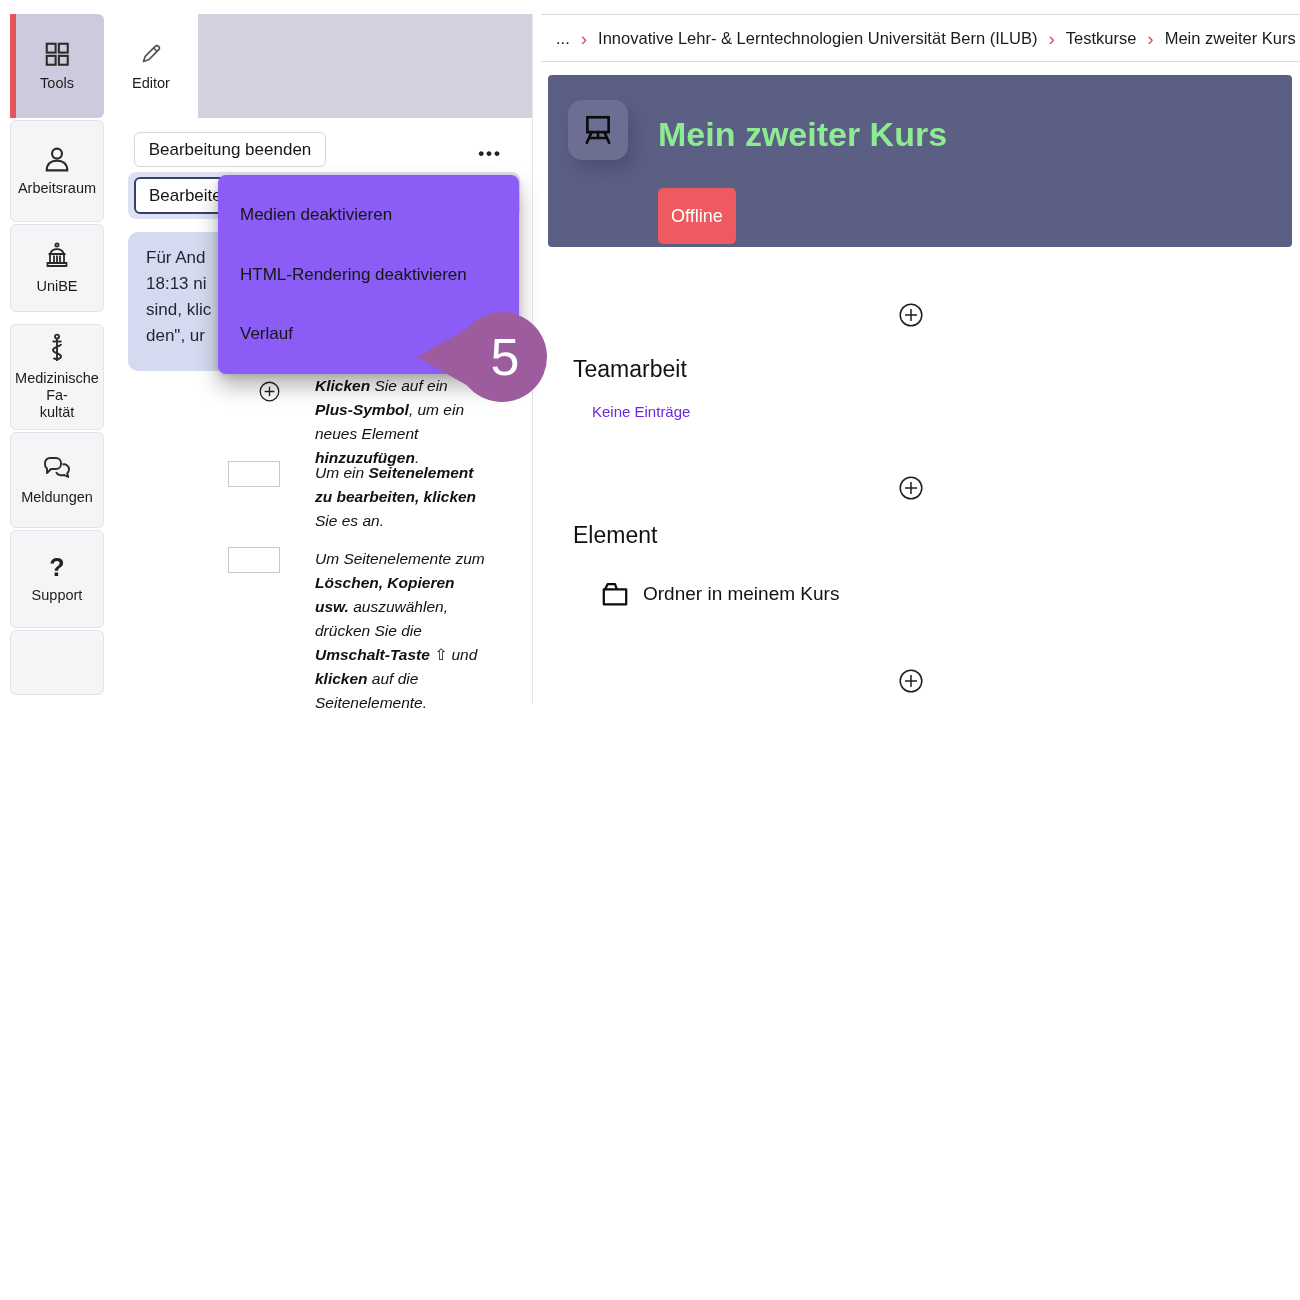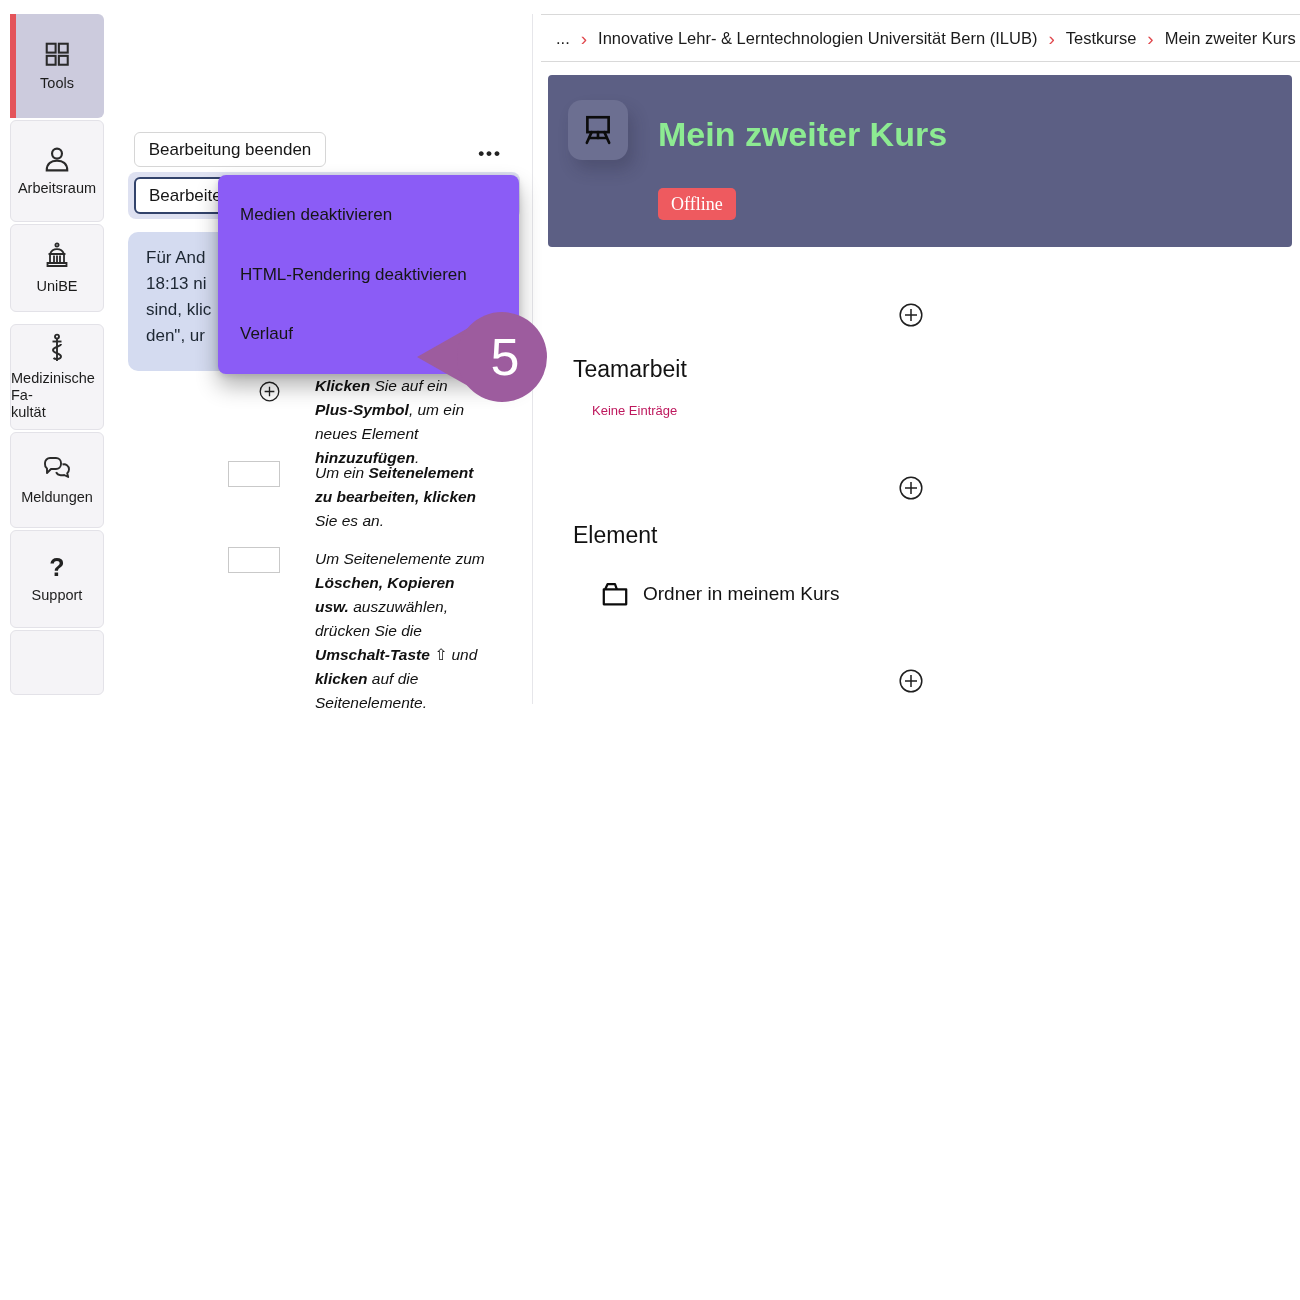--- a/index.html
+++ b/index.html
@@ -6,21 +6,21 @@
   body{
     width:1300px;height:1300px;position:relative;background:#ffffff;
     font-family:"Liberation Sans","DejaVu Sans",sans-serif;color:#161616;
     overflow:hidden;
   }
   svg{display:block}
   
   .rail-cell{position:absolute;left:10px;width:94px;box-sizing:border-box;
     background:#f5f4f7;border:1px solid #e3e2e8;border-radius:6px;
     display:flex;flex-direction:column;align-items:center;justify-content:center;gap:7px;}
-  .rail-cell .lbl{font-size:14.5px;line-height:17px;color:#1c1c1c;white-space:pre-line;}
+  .rail-cell .lbl{font-size:14.5px;line-height:17px;text-align:center;color:#1c1c1c;white-space:pre-line;}
   .cell-tools{top:14px;height:104px;background:#cccbdd;border:none;border-radius:0 6px 6px 0;}
   .cell-tools .stripe{position:absolute;left:0;top:0;bottom:0;width:6px;background:#e4545a;}
   .cell-arbeitsraum{top:120px;height:102px;}
   .cell-unibe{top:224px;height:88px;}
   .cell-medfak{top:324px;height:106px;}
   .cell-meldungen{top:432px;height:96px;}
   .cell-support{top:530px;height:98px;}
   .cell-empty{top:630px;height:65px;}
   .qmark{font-size:25px;font-weight:600;color:#222;line-height:26px;}
   
@@ -61,27 +61,27 @@
   
   .right{position:absolute;left:541px;top:14px;width:759px;height:720px;}
   .crumbbar{position:absolute;left:0;top:0;width:100%;height:48px;box-sizing:border-box;
     border-top:1px solid #d9d9d9;border-bottom:1px solid #d9d9d9;background:#fff;
     display:flex;align-items:center;padding-left:15px;font-size:16.5px;color:#1b1b1b;}
   .crumbbar .chev{color:#e0484d;font-size:19px;margin:0 11px;line-height:1;}
   .banner{position:absolute;left:7px;top:61px;width:744px;height:172px;background:#5c5f84;border-radius:4px;}
   .tile{position:absolute;left:20px;top:25px;width:60px;height:60px;background:#6c6f91;border-radius:14px;
     box-shadow:6px 10px 16px rgba(30,30,50,.22);display:flex;align-items:center;justify-content:center;}
   .course-title{position:absolute;left:110px;top:40px;font-size:34px;font-weight:700;color:#8deb92;}
-  .badge-offline{position:absolute;left:110px;top:113px;height:32px;padding:0 13px;background:#ee5a5f;
-    border-radius:5px;color:#fff;font-size:18px;display:flex;align-items:center;font-family:Liberation Serif, serif;}
+  .badge-offline{position:absolute;left:110px;top:113px;height:32px;padding:12px 13px;background:#ee5a5f;
+    border-radius:5px;color:#fff;font-size:18px;display:flex;align-items:center;}
   .addbtn{position:absolute;left:357px;width:26px;height:26px;cursor:pointer;}
   .add1{top:288px;} .add2{top:461px;} .add3{top:654px;}
   .sec-title{position:absolute;left:32px;font-size:23px;color:#121212;}
   .t1{top:342px;} .t2{top:508px;}
-  .empty-text{position:absolute;left:51px;top:389px;font-size:13px;color:#be185d;}
+  .empty-text{position:absolute;left:51px;top:389px;font-size:15px;color:#6d28d9;}
   .folder-row{position:absolute;left:59px;top:566px;display:flex;align-items:center;gap:13px;}
   .folder-row .lbl{font-size:19px;color:#121212;}
 </style>
 </head>
 <body>
 
 <div class="rail-cell cell-tools">
   <div class="stripe"></div>
   <span>
     <svg width="28" height="28" viewBox="0 0 30 30" fill="none" stroke="#2a2a2a" stroke-width="2.2">
@@ -142,20 +142,31 @@
 </div>
 
 <div class="rail-cell cell-support">
   <span class="qmark">?</span>
   <span class="lbl">Support</span>
 </div>
 
 <div class="rail-cell cell-empty"></div>
 
 <div class="pane">
+  <div class="tabbar">
+    <div class="tab-editor">
+      <span>
+        <svg width="26" height="26" viewBox="0 0 26 26" fill="none" stroke="#555" stroke-width="1.7" stroke-linejoin="round">
+          <path d="M5.5 20.5 L7.2 15.4 L17.2 5.4 a2.4 2.4 0 0 1 3.4 3.4 L10.6 18.8 L5.5 20.5 Z"></path>
+          <path d="M15.6 7 l3.4 3.4"></path>
+        </svg>
+      </span>
+      <span class="lbl">Editor</span>
+    </div>
+  </div>
 
   <div class="btn-end">Bearbeitung beenden</div>
   <div class="kebab">•••</div>
 
   <div class="toggle-band"></div>
   <div class="btn-edit">Bearbeiten</div>
 
   <div class="notice">
     <span>Für And</span>
     <span>18:13 ni</span>

